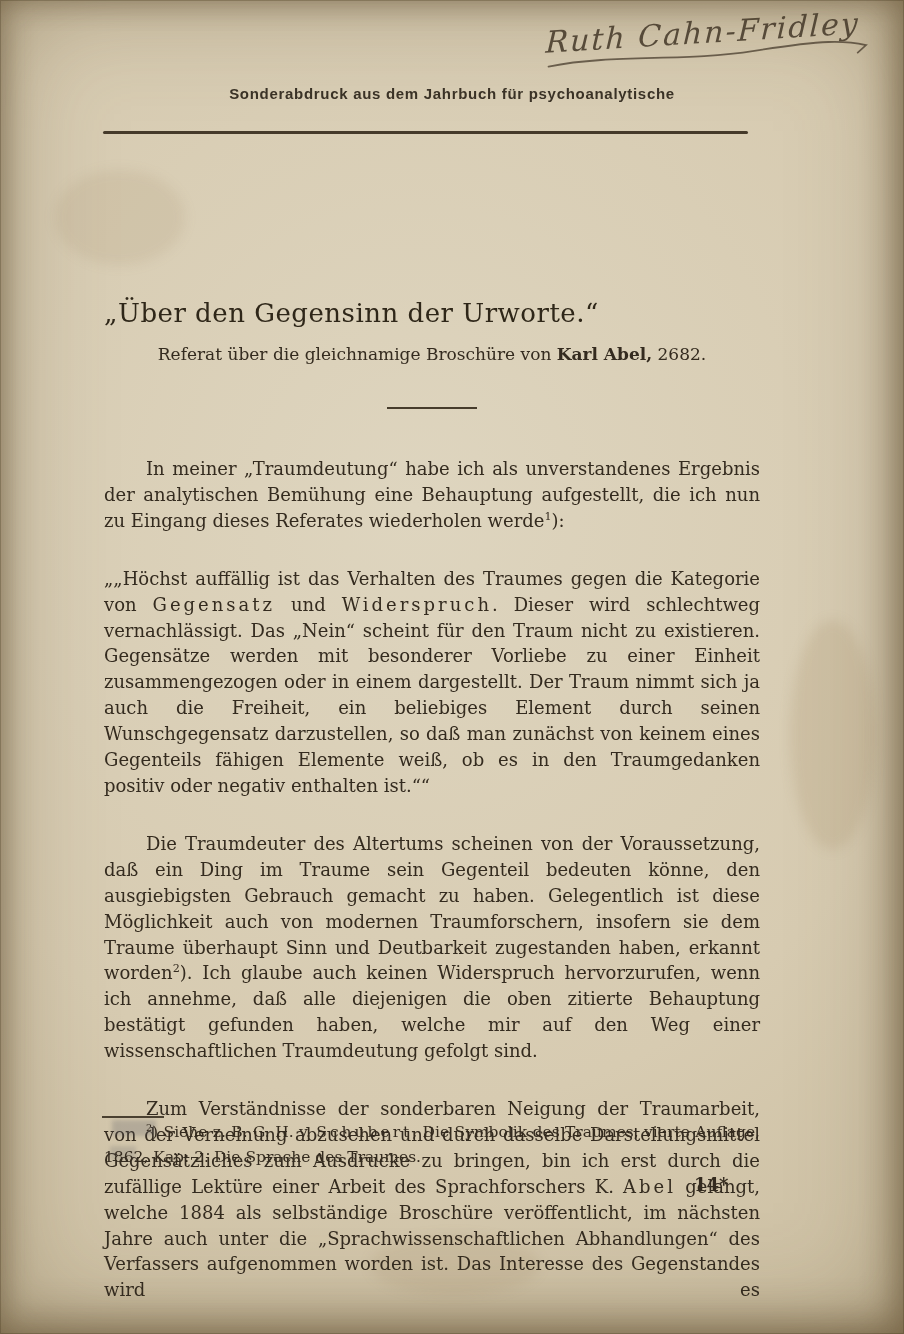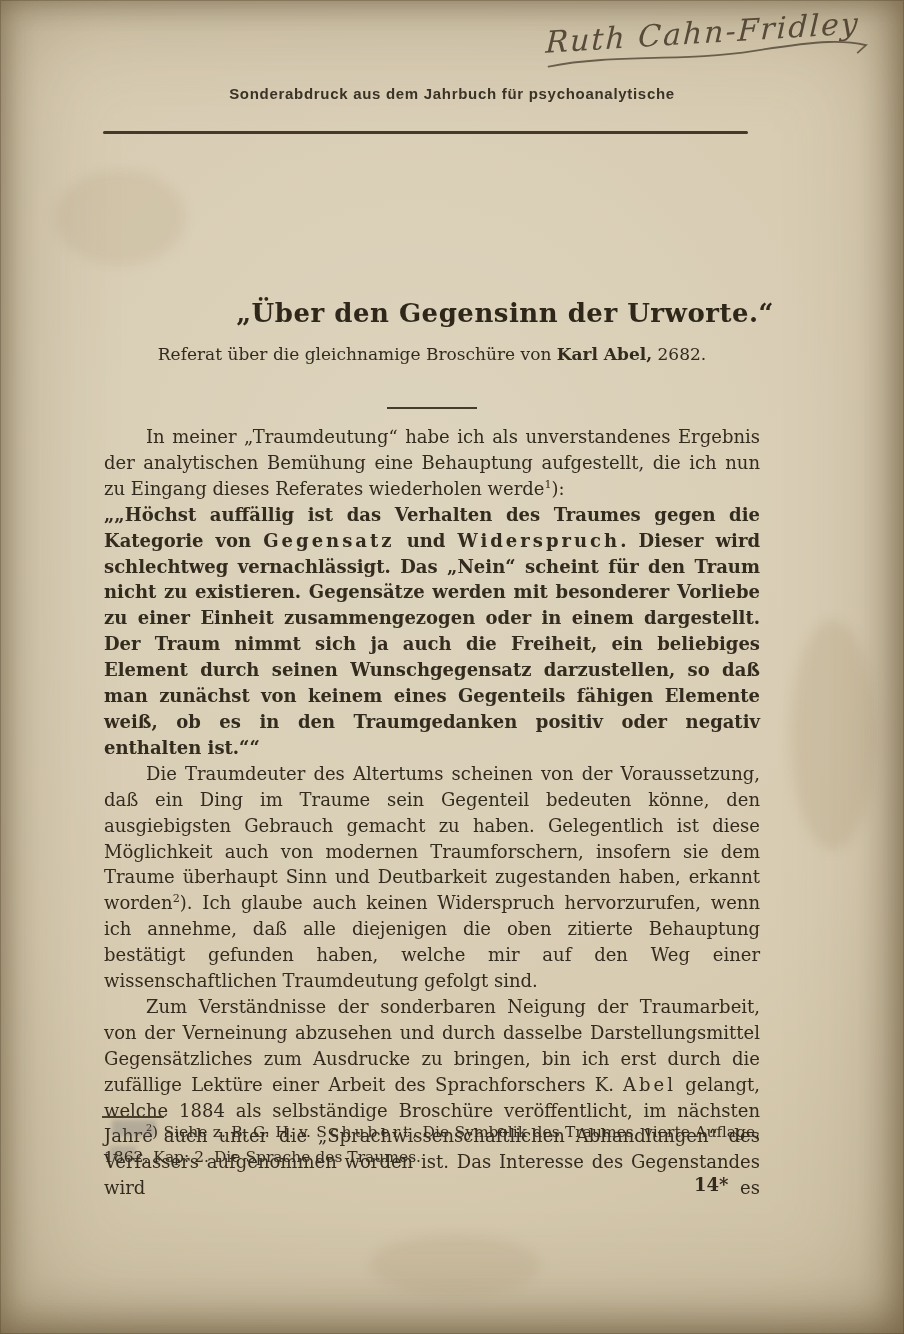--- a/index.html
+++ b/index.html
@@ -41,44 +41,44 @@
     font-weight:bold; font-size:15px; letter-spacing:.7px;
     line-height:23px; color:#3a3226;
   }
   .header-rule {
     position:absolute; top:131px; left:103px; width:645px; height:3px;
     background:#453a2a; border-radius:2px;
   }
 
   
   .title {
-    position:absolute; top:298px; left:118px; width:656px;
-    text-align:right; font-size:26px; font-weight:bold;
+    position:absolute; top:298px; left:104px; width:656px;
+    text-align:left; font-size:26px; font-weight:normal;
     letter-spacing:.5px; color:#2f2719;
   }
   .subtitle {
     position:absolute; top:344px; left:104px; width:656px;
     text-align:center; font-size:17px; color:#342b1f;
   }
   .byline {
     position:absolute; top:374px; left:104px; width:656px;
     text-align:center; font-size:17.5px; color:#342b1f;
   }
   .title-divider {
     position:absolute; top:407px; left:387px; width:90px; height:2px;
     background:#463c2c;
   }
 
   
   .body-text {
     position:absolute; top:424px; left:104px; width:656px;
     font-size:18px; line-height:25.9px; text-align:justify;
   }
-  .body-text p { text-indent:42px; }
-  .body-text p.noindent { text-indent:0;font-weight:bold; }
+  .body-text p { text-indent:42px;margin-top:32px; }
+  .body-text p.noindent { text-indent:0; }
   .sperr { letter-spacing:3px; }
   .bold  { font-weight:bold; }
   sup { font-size:.62em; line-height:0; }
 
   
   .footnote-rule {
     position:absolute; top:1116px; left:102px; width:62px; height:2px;
     background:#4a4030;
   }
   .smudge { position:absolute; filter:blur(2px); pointer-events:none; }

